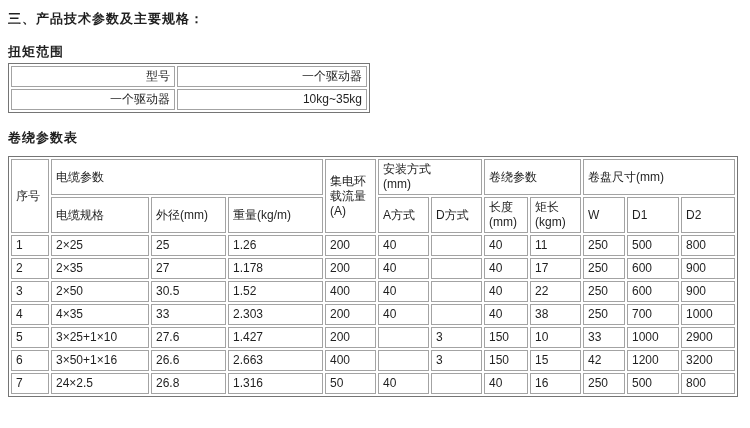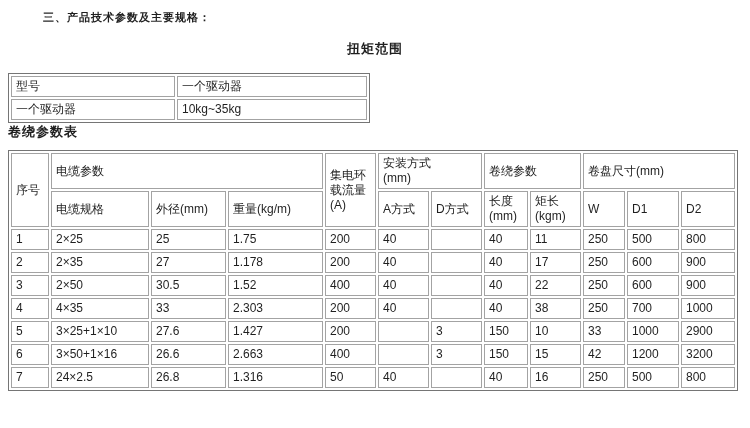--- a/index.html
+++ b/index.html
@@ -11,51 +11,50 @@
     width: 750px;
     height: 428px;
     font-family: "Liberation Sans", "DejaVu Sans", sans-serif;
     color: #1f1f1f;
     overflow: hidden;
   }
   .page {
     padding: 10px 8px 0 8px;
   }
   .doc-title {
-    font-size: 11px;
+    font-size: 13px;
     font-weight: bold;
     letter-spacing: 1px;
-    margin-left: 35px;
   }
   .section-label {
     font-size: 13px;
     font-weight: bold;
     letter-spacing: 1px;
   }
-  .label-torque { margin-top: 15px; text-align: center; }
-  .label-winding { margin-top: 0; }
+  .label-torque { margin-top: 15px; }
+  .label-winding { margin-top: 16px; }
 
   table {
     border-collapse: separate;
     border-spacing: 2px;
     border: 1px solid #757575;
     background: #ffffff;
     table-layout: fixed;
   }
   td {
     border: 1px solid #a3a3a3;
     padding: 2px 4px;
     font-size: 12px;
     vertical-align: middle;
     overflow: hidden;
     box-sizing: border-box;
     white-space: pre-line;
     line-height: 1.25;
   }
-  table.t1 { margin-top: 15px; width: 362px; }
+  table.t1 { margin-top: 2px; width: 362px; text-align: right; }
   table.t1 td { height: 20px; }
 
   table.t2 { margin-top: 9px; width: 730px; }
   table.t2 td.h1 { height: 32px; }
   table.t2 td.h2 { height: 36px; }
   table.t2 td.data { height: 20px; white-space: nowrap; }
 </style>
 </head>
 <body>
 
@@ -122,21 +121,21 @@
       <td class="h2">矩长
 (kgm)</td>
       <td class="h2">W</td>
       <td class="h2">D1</td>
       <td class="h2">D2</td>
     </tr>
     <tr>
       <td class="data">1</td>
       <td class="data">2×25</td>
       <td class="data">25</td>
-      <td class="data">1.75</td>
+      <td class="data">1.26</td>
       <td class="data">200</td>
       <td class="data">40</td>
       <td class="data"></td>
       <td class="data">40</td>
       <td class="data">11</td>
       <td class="data">250</td>
       <td class="data">500</td>
       <td class="data">800</td>
     </tr>
     <tr>

